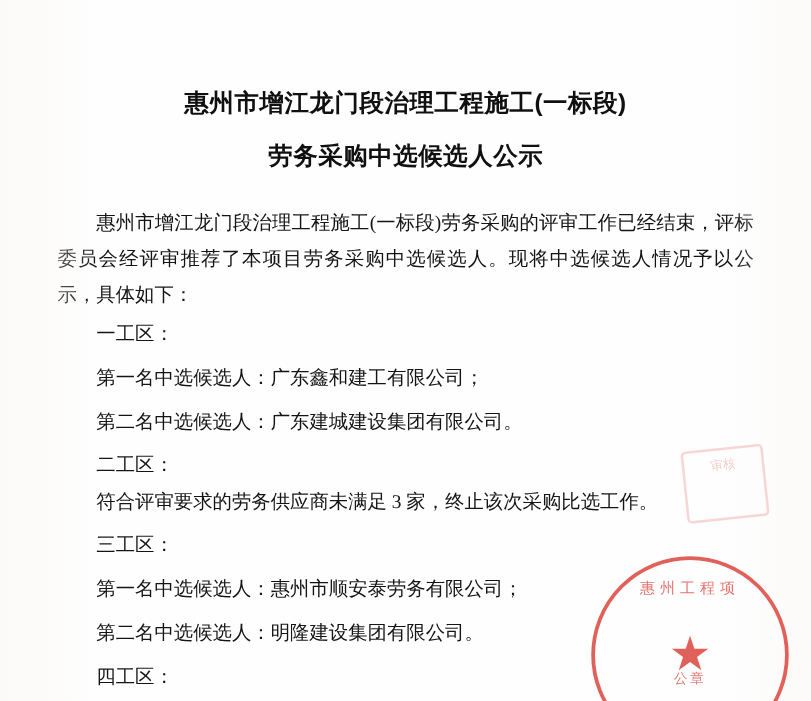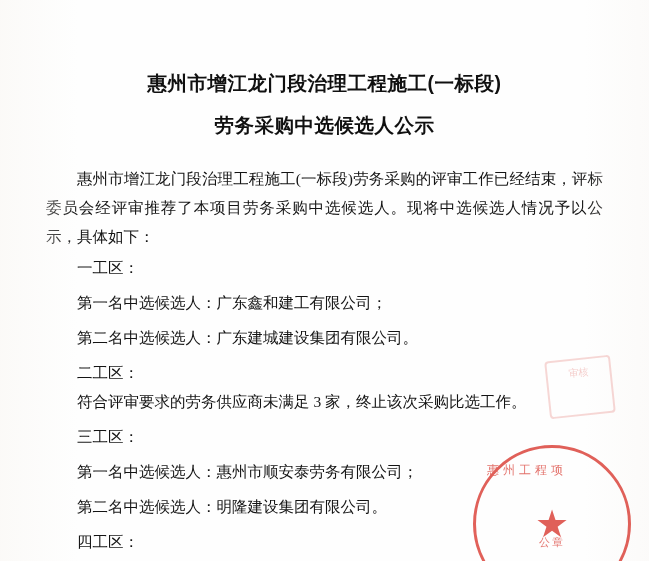--- a/index.html
+++ b/index.html
@@ -89,20 +89,21 @@
     color: #d8352c;
     font-size: 38px;
     line-height: 1;
   }
   .seal-bottom .seal-text {
     position: absolute;
     left: 50%;
     top: 14px;
     transform: translateX(-50%);
     width: 130px;
+    text-align: center;
     color: #d8352c;
     font-family: "Liberation Sans", "DejaVu Sans", sans-serif;
     font-size: 12px;
     letter-spacing: 4px;
     opacity: 0.9;
   }
   .seal-bottom .seal-text-lower {
     position: absolute;
     left: 50%;
     bottom: 50px;

